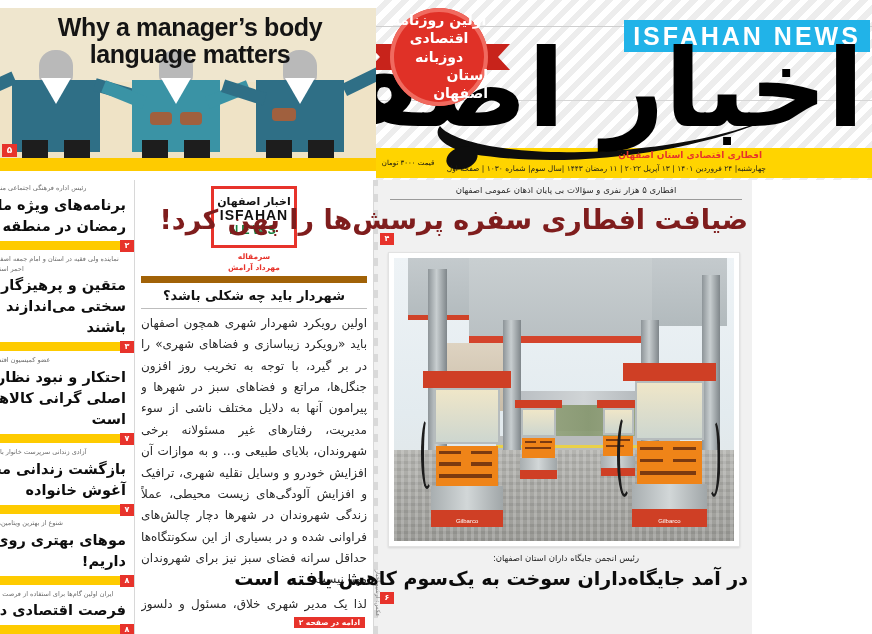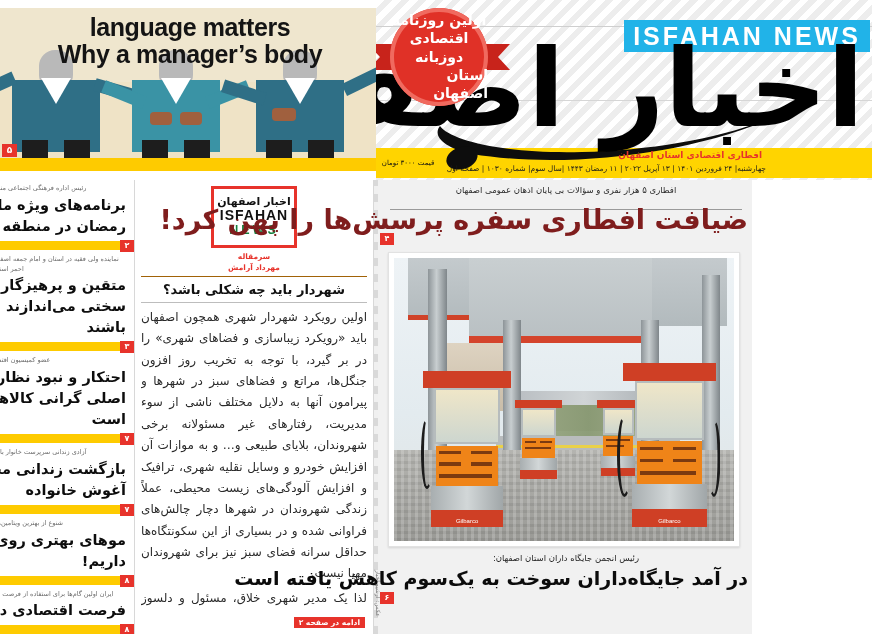--- a/index.html
+++ b/index.html
@@ -132,37 +132,37 @@
     width:86px; height:62px; margin:2px auto 3px; border:3px solid #e7332b; background:#fff;
     display:flex; flex-direction:column; align-items:center; justify-content:center; gap:1px;
   }
   .logo-ar { font-size:11px; font-weight:bold; color:#111; line-height:1; }
   .logo-en1 { font-family:"Liberation Sans",sans-serif; font-size:14px; font-weight:bold;
               letter-spacing:1px; color:#111; line-height:1.1; direction:ltr; }
   .logo-en2 { font-family:"Liberation Sans",sans-serif; font-size:12.5px; font-weight:bold;
               letter-spacing:3px; color:#15803d; line-height:1.1; direction:ltr; }
   .ed-label { text-align:center; font-size:7.5px; font-weight:bold; color:#e7332b; line-height:1.5; }
   .ed-author { text-align:center; font-size:7.5px; font-weight:bold; color:#e7332b; line-height:1.5;
-               border-bottom:1px solid #a16207; padding-bottom:2px; margin-bottom:3px; }
+               border-bottom:7px solid #a16207; padding-bottom:2px; margin-bottom:3px; }
   .ed-title { text-align:center; font-size:13px; font-weight:bold; color:#111; line-height:1.5;
               border-bottom:1px solid #bdbdbd; padding-bottom:3px; margin-bottom:4px; }
   .ed-body { font-size:12px; color:#2a2a2a; line-height:1.78; text-align:justify;
              max-height:300px; overflow:hidden; }
   .ed-body p { margin-bottom:3px; }
   .cont-badge {
     position:absolute; right:8px; bottom:6px; background:#e7332b; color:#fff;
     font-size:7.5px; font-weight:bold; padding:1px 5px;
   }
 
   
   .rightcol { position:absolute; right:0; top:0; width:378px; height:454px; background:#f1f1f1; }
   .lead-kicker {
     position:absolute; right:10px; top:4px; width:352px; text-align:center;
     font-size:8.5px; color:#2b2b2b; border-bottom:1px solid #9a9a9a;
-    padding-bottom:12px; line-height:1.5;
+    padding-bottom:2px; line-height:1.5;
   }
   .lead-title {
     position:absolute; right:4px; top:22px; width:366px; text-align:center;
     font-size:27px; font-weight:bold; color:#7f1d1d; line-height:1.35; white-space:nowrap;
   }
   .lead-badge { position:absolute; right:358px; top:53px; width:14px; height:12px;
                 background:#e7332b; color:#fff; font-size:8px; line-height:12px;
                 text-align:center; font-weight:bold; }
   .photo-frame {
     position:absolute; right:12px; top:72px; width:352px; height:295px;
@@ -272,22 +272,22 @@
           <div class="body"></div>
           <div class="collar"></div>
         <div class="armL"></div>
           <div class="armR"></div>
         <div class="handL"></div>
         <div class="legL"></div>
           <div class="legR"></div>
       </div>
 
       <div class="promo-title">
+        <div>Why a manager’s body</div>
         <div>language matters</div>
-        <div>Why a manager’s body</div>
       </div>
       <div class="promo-band"></div>
       <div class="pagebadge" style="left:2px; bottom:14px;">۵</div>
     </div>
 
     <div class="nameplate">
       <div class="hatch"></div>
       <div class="topruleA"></div>
       <div class="topruleB"></div>
 

